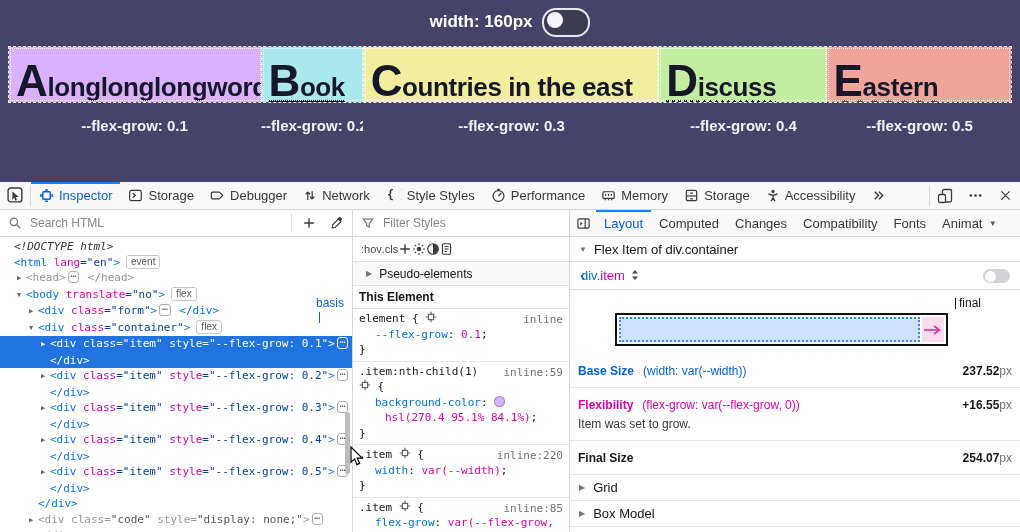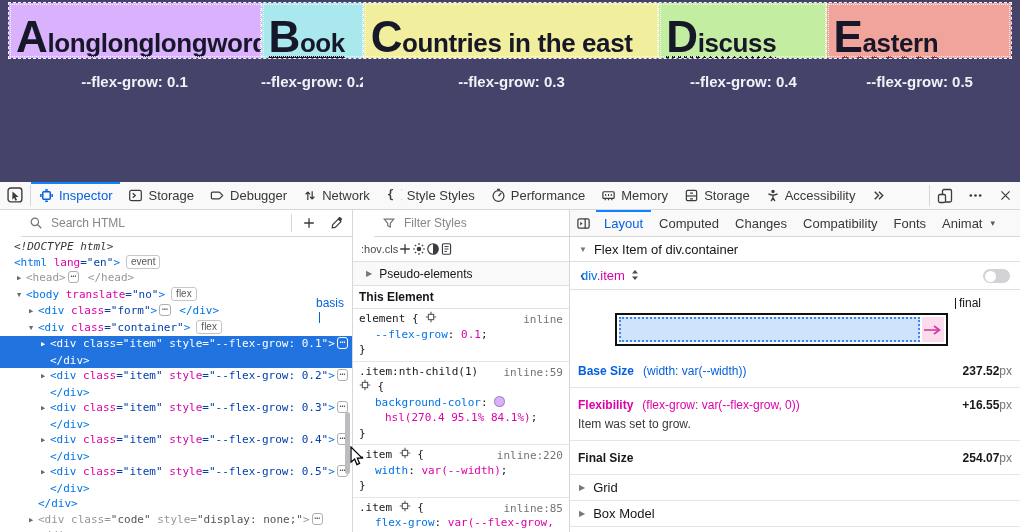--- a/index.html
+++ b/index.html
@@ -38,21 +38,21 @@
   svg.ic{display:block;}
 
   .dt-body{position:relative;height:322px;}
   .panel{position:absolute;top:0;height:322px;box-sizing:border-box;background:#fff;}
   .panel-markup{left:0;width:353px;border-right:1px solid #d7d7db;}
   .panel-rules{left:353px;width:217px;border-right:1px solid #d7d7db;}
   .panel-layout{left:570px;width:450px;}
 
   
   .bar{height:27px;display:flex;align-items:center;border-bottom:1px solid #d7d7db;box-sizing:border-box;
-       padding:0 4px 0 8px;gap:6px;background:#fff;margin-left:21px;}
+       padding:0 4px 0 8px;gap:6px;background:#fff;}
   .bar input{flex:1;border:none;outline:none;font-size:12px;color:#38383d;background:transparent;
              font-family:"Liberation Sans",sans-serif;min-width:20px;}
   .bar input::placeholder{color:#86868a;}
   .mini-btn{display:flex;align-items:center;justify-content:center;width:22px;height:22px;cursor:pointer;}
 
   
   .tree{position:relative;font-family:"DejaVu Sans Mono","Liberation Mono",monospace;font-size:11px;
         line-height:15.5px;padding-top:2px;overflow:hidden;height:293px;}
   .mrow{white-space:pre;position:relative;cursor:pointer;}
   .arr{display:inline-block;width:9px;margin-left:-9px;font-size:7px;color:#6a6a6e;vertical-align:1px;}
@@ -123,20 +123,26 @@
   .sect .tri{font-size:8px;color:#76767a;}
 
   .cursor{position:absolute;left:350px;top:446px;z-index:20;pointer-events:none;}
 </style>
 </head>
 <body>
 
 <div id="app">
 
   <section class="demo">
+    <div class="toggle-row">
+      <span>width: 160px</span>
+      <span class="switch">
+          <span class="knob"></span>
+        </span>
+    </div>
     <div class="flex-row" id="flex-row">
         <div class="flex-item" style="width: 25.2%; background: rgb(217, 177, 253); border-right: 1px dashed rgba(255, 255, 255, 0.9);">
           <span class="word"><span class="first">A</span>longlonglongword</span>
         </div>
         <div class="flex-item" style="width: 10.2%; background: rgb(169, 233, 238); border-right: 1px dashed rgba(255, 255, 255, 0.9);">
           <span class="word" style="text-decoration: underline 2.5px rgb(23, 23, 42);"><span class="first">B</span>ook</span>
         </div>
         <div class="flex-item" style="width: 29.5%; background: rgb(241, 239, 157); border-right: 1px dashed rgba(255, 255, 255, 0.9);">
           <span class="word"><span class="first">C</span>ountries in the east</span>
         </div>

